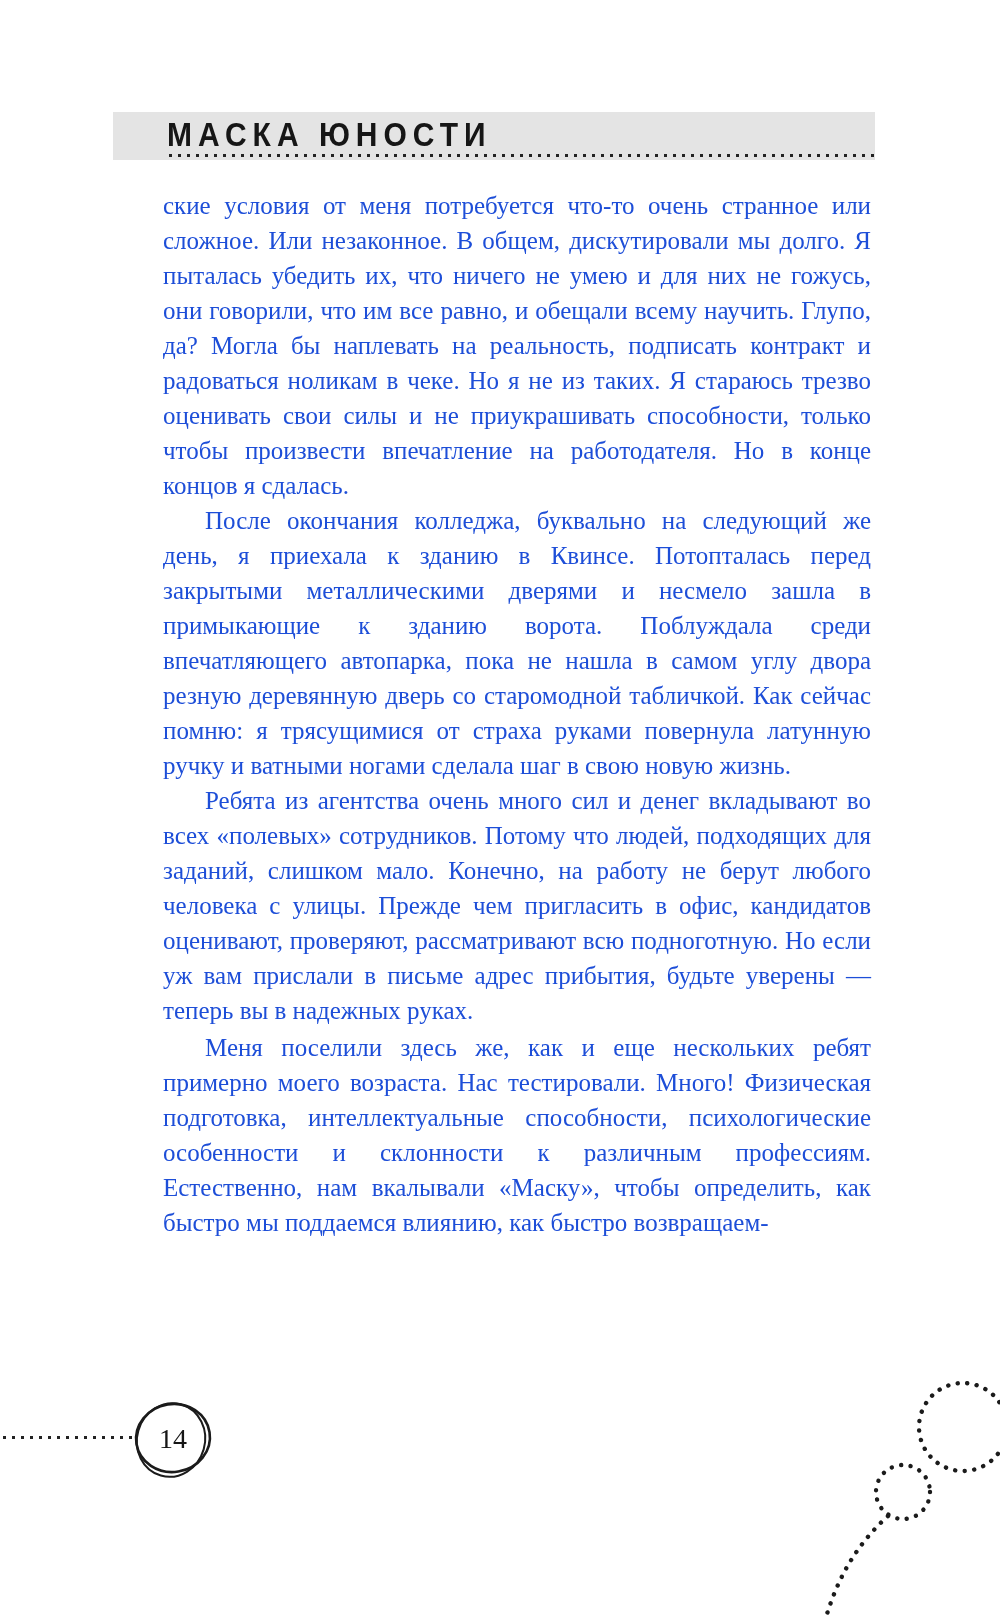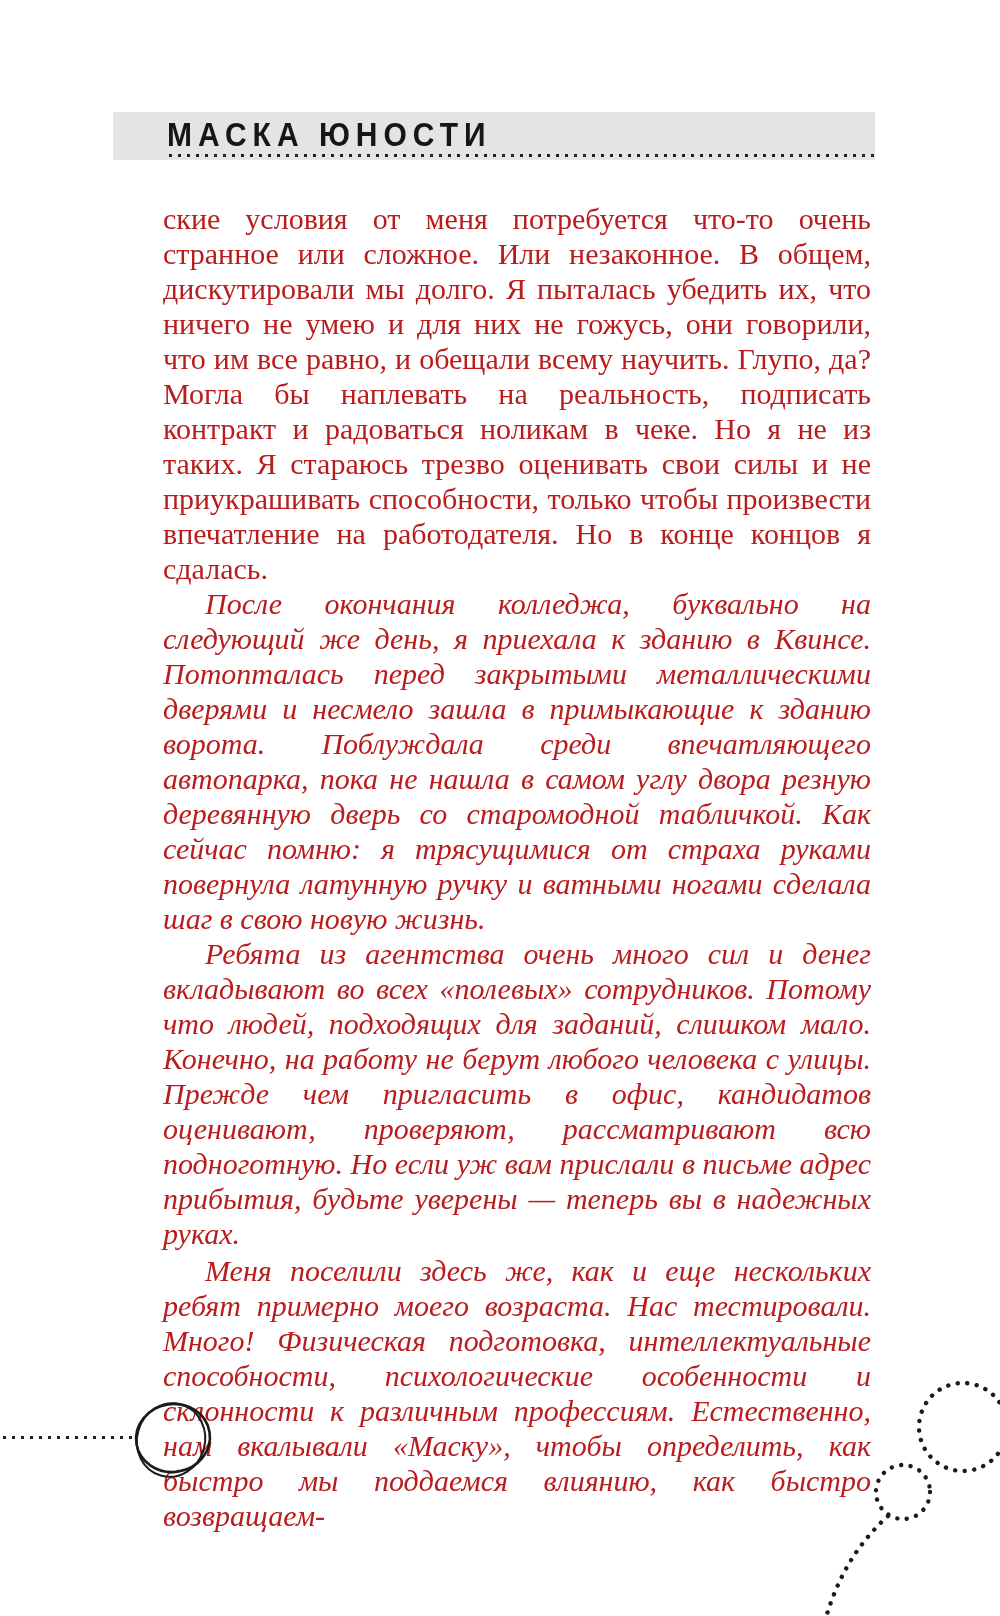--- a/index.html
+++ b/index.html
@@ -44,30 +44,30 @@
     background-position:left center;
     height:9px;
   }
   .header-rule{
     left:166px;top:151px;width:709px;
   }
 
   
   .body-text{
     position:absolute;
-    left:163px;top:201px;
+    left:163px;top:188px;
     width:708px;
-    font-size:30px;
+    font-size:25px;
     line-height:35px;
     text-align:justify;
     hyphens:auto;
-    color:#b91c1c;
+    color:#1d4ed8;
   }
   .body-text p{margin:0;}
-  .body-text p.indent{text-indent:42px;font-style:italic;}
+  .body-text p.indent{text-indent:42px;}
   .body-text p.space-before{margin-top:2px;}
 
   
   .footer-rule{
     left:0;top:1433px;width:137px;
   }
   .page-circle{
     position:absolute;
     left:128px;top:1395px;
     width:90px;height:90px;
@@ -103,20 +103,21 @@
     <p class="para indent">Ребята из агентства очень много сил и денег вкладывают во всех «полевых» сотрудников. Потому что людей, подходящих для заданий, слишком мало. Конечно, на работу не берут любого человека с улицы. Прежде чем пригласить в офис, кандидатов оценивают, проверяют, рассматривают всю подноготную. Но если уж вам прислали в письме адрес прибытия, будьте уверены — теперь вы в надежных руках.</p>
     <p class="para indent space-before">Меня поселили здесь же, как и еще нескольких ребят примерно моего возраста. Нас тестировали. Много! Физическая подготовка, интеллектуальные способности, психологические особенности и склонности к различным профессиям. Естественно, нам вкалывали «Маску», чтобы определить, как быстро мы поддаемся влиянию, как быстро возвращаем-</p>
   </div>
 
   <div class="dotted-rule footer-rule"></div>
 
   <svg class="page-circle" viewBox="0 0 90 90">
     <ellipse cx="45" cy="43" rx="37" ry="34" fill="none" stroke="#1b1b1b" stroke-width="2.6" transform="rotate(-9 45 43)"></ellipse>
     <ellipse cx="43" cy="45" rx="34" ry="37" fill="none" stroke="#1b1b1b" stroke-width="2" transform="rotate(16 43 45)"></ellipse>
   </svg>
+  <div class="page-number">14</div>
 
   <svg class="flourish" viewBox="0 0 200 235">
     <g fill="none" stroke="#1b1b1b" stroke-width="4.4" stroke-linecap="round" stroke-dasharray="0.1 9.5">
       <circle cx="163" cy="46" r="44"></circle>
       <circle cx="103" cy="111" r="27"></circle>
       <path d="M 88 135 C 55 165, 38 198, 27 233"></path>
     </g>
   </svg>
 
 </div>

